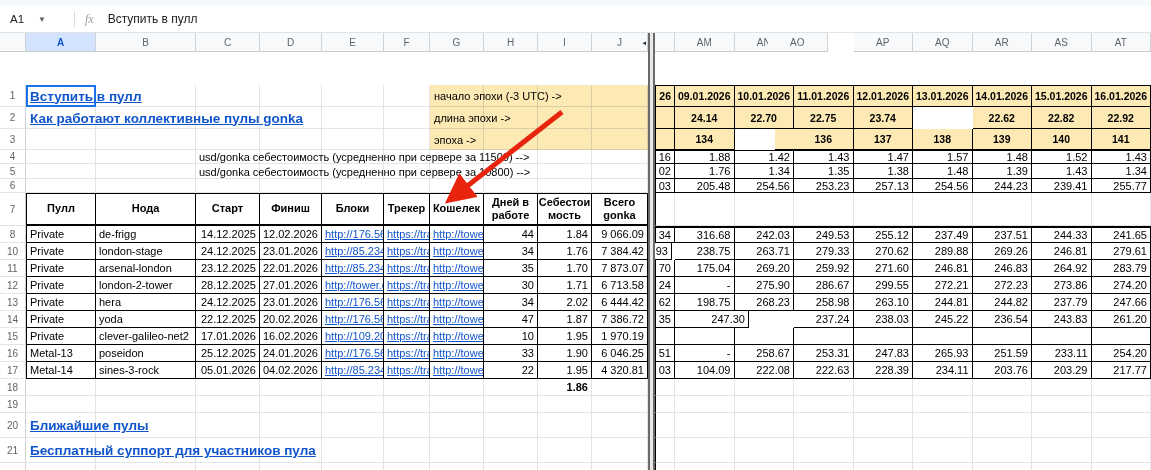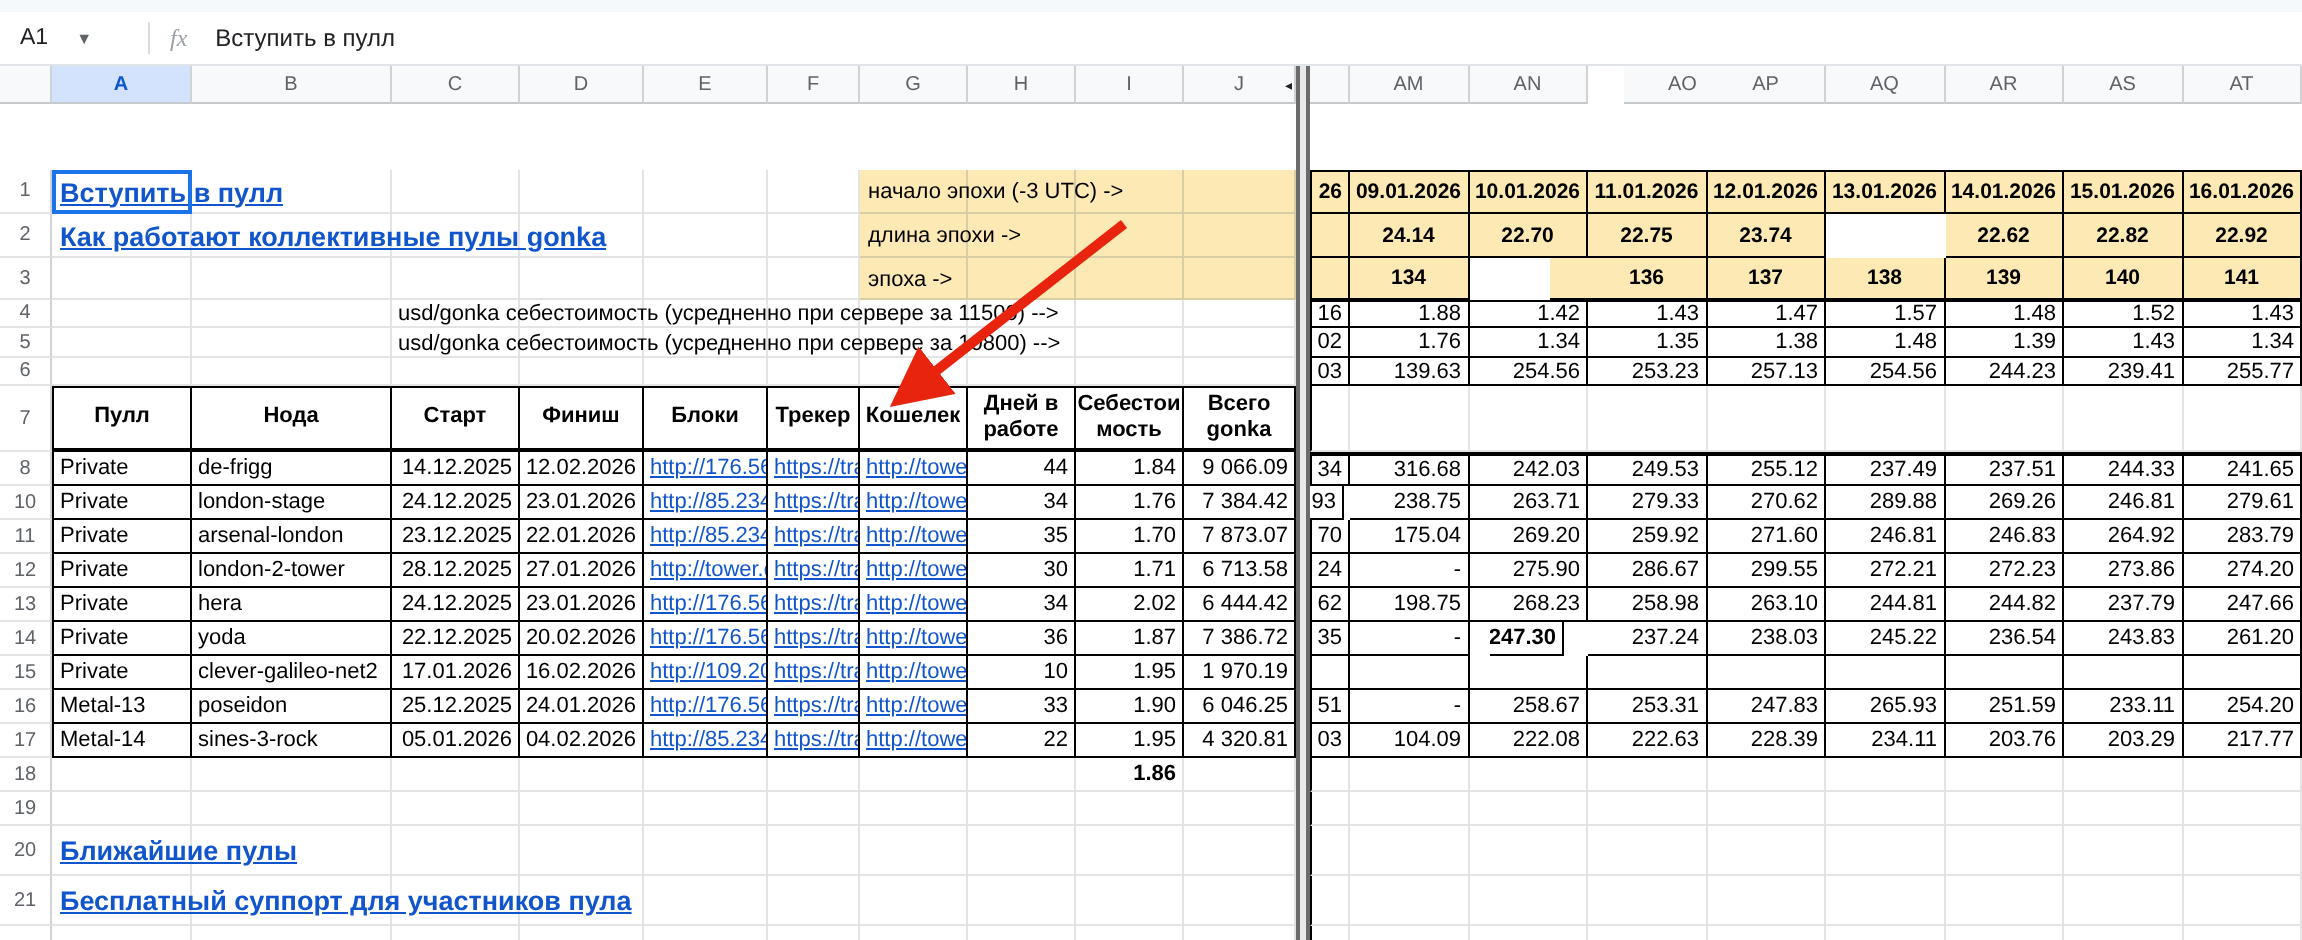--- a/index.html
+++ b/index.html
@@ -83,21 +83,21 @@
       <div class="colhdr" style="left: 260px; top: 0px; width: 62px; height: 19px;">D</div>
       <div class="colhdr" style="left: 322px; top: 0px; width: 62px; height: 19px;">E</div>
       <div class="colhdr" style="left: 384px; top: 0px; width: 46px; height: 19px;">F</div>
       <div class="colhdr" style="left: 430px; top: 0px; width: 54px; height: 19px;">G</div>
       <div class="colhdr" style="left: 484px; top: 0px; width: 54px; height: 19px;">H</div>
       <div class="colhdr" style="left: 538px; top: 0px; width: 54px; height: 19px;">I</div>
       <div class="colhdr" style="left: 592px; top: 0px; width: 56px; height: 19px;">J<span class="hidden-marker">◂</span></div>
       <div class="colhdr" style="left: 655px; top: 0px; width: 20px; height: 19px;"></div>
       <div class="colhdr" style="left: 675px; top: 0px; width: 59.5px; height: 19px;">AM</div>
       <div class="colhdr" style="left: 734.5px; top: 0px; width: 59.5px; height: 19px;">AN</div>
-      <div class="colhdr" style="left: 812px; top: 0px; width: 59.5px; height: 19px;">AO</div>
+      <div class="colhdr" style="left: 768px; top: 0px; width: 59.5px; height: 19px;">AO</div>
       <div class="colhdr" style="left: 853.5px; top: 0px; width: 59.5px; height: 19px;">AP</div>
       <div class="colhdr" style="left: 913px; top: 0px; width: 59.5px; height: 19px;">AQ</div>
       <div class="colhdr" style="left: 972.5px; top: 0px; width: 59.5px; height: 19px;">AR</div>
       <div class="colhdr" style="left: 1032px; top: 0px; width: 59.5px; height: 19px;">AS</div>
       <div class="colhdr" style="left: 1091.5px; top: 0px; width: 59.5px; height: 19px;">AT</div>
       <div class="rowhdr" style="left: 0px; top: 52px; width: 26px; height: 22px;">1</div>
       <div class="rowhdr" style="left: 0px; top: 74px; width: 26px; height: 22px;">2</div>
       <div class="rowhdr" style="left: 0px; top: 96px; width: 26px; height: 21px;">3</div>
       <div class="rowhdr" style="left: 0px; top: 117px; width: 26px; height: 14px;">4</div>
       <div class="rowhdr" style="left: 0px; top: 131px; width: 26px; height: 15px;">5</div>
@@ -216,21 +216,21 @@
       <div class="c plain" style="left: 96px; top: 146px; width: 100px; height: 14px;"></div>
       <div class="c plain" style="left: 196px; top: 146px; width: 64px; height: 14px;"></div>
       <div class="c plain" style="left: 260px; top: 146px; width: 62px; height: 14px;"></div>
       <div class="c plain" style="left: 322px; top: 146px; width: 62px; height: 14px;"></div>
       <div class="c plain" style="left: 384px; top: 146px; width: 46px; height: 14px;"></div>
       <div class="c plain" style="left: 430px; top: 146px; width: 54px; height: 14px;"></div>
       <div class="c plain" style="left: 484px; top: 146px; width: 54px; height: 14px;"></div>
       <div class="c plain" style="left: 538px; top: 146px; width: 54px; height: 14px;"></div>
       <div class="c plain" style="left: 592px; top: 146px; width: 56px; height: 14px;"></div>
       <div class="c tbl ar" style="left: 655px; top: 146px; width: 20px; height: 14px; border-left: 1px solid rgb(0, 0, 0);">03</div>
-      <div class="c tbl ar" style="left: 675px; top: 146px; width: 59.5px; height: 14px;">139.63</div>
+      <div class="c tbl ar" style="left: 675px; top: 146px; width: 59.5px; height: 14px;">205.48</div>
       <div class="c tbl ar" style="left: 734.5px; top: 146px; width: 59.5px; height: 14px;">254.56</div>
       <div class="c tbl ar" style="left: 794px; top: 146px; width: 59.5px; height: 14px;">253.23</div>
       <div class="c tbl ar" style="left: 853.5px; top: 146px; width: 59.5px; height: 14px;">257.13</div>
       <div class="c tbl ar" style="left: 913px; top: 146px; width: 59.5px; height: 14px;">254.56</div>
       <div class="c tbl ar" style="left: 972.5px; top: 146px; width: 59.5px; height: 14px;">244.23</div>
       <div class="c tbl ar" style="left: 1032px; top: 146px; width: 59.5px; height: 14px;">239.41</div>
       <div class="c tbl ar" style="left: 1091.5px; top: 146px; width: 59.5px; height: 14px;">255.77</div>
       <div class="c hdr" style="left: 26px; top: 160px; width: 70px; height: 33px; border-left: 1px solid rgb(0, 0, 0); border-top: 1px solid rgb(0, 0, 0);">Пулл</div>
       <div class="c hdr" style="left: 96px; top: 160px; width: 100px; height: 33px; border-top: 1px solid rgb(0, 0, 0);">Нода</div>
       <div class="c hdr" style="left: 196px; top: 160px; width: 64px; height: 33px; border-top: 1px solid rgb(0, 0, 0);">Старт</div>
@@ -345,26 +345,26 @@
       <div class="c tbl ar" style="left: 972.5px; top: 261px; width: 59.5px; height: 17px;">244.82</div>
       <div class="c tbl ar" style="left: 1032px; top: 261px; width: 59.5px; height: 17px;">237.79</div>
       <div class="c tbl ar" style="left: 1091.5px; top: 261px; width: 59.5px; height: 17px;">247.66</div>
       <div class="c tbl al" style="left: 26px; top: 278px; width: 70px; height: 17px; border-left: 1px solid rgb(0, 0, 0);">Private</div>
       <div class="c tbl al" style="left: 96px; top: 278px; width: 100px; height: 17px;">yoda</div>
       <div class="c tbl ar" style="left: 196px; top: 278px; width: 64px; height: 17px;">22.12.2025</div>
       <div class="c tbl ar" style="left: 260px; top: 278px; width: 62px; height: 17px;">20.02.2026</div>
       <div class="c tbl al lk" style="left: 322px; top: 278px; width: 62px; height: 17px;">http://176.56</div>
       <div class="c tbl al lk" style="left: 384px; top: 278px; width: 46px; height: 17px;">https://tra</div>
       <div class="c tbl al lk" style="left: 430px; top: 278px; width: 54px; height: 17px;">http://towe</div>
-      <div class="c tbl ar" style="left: 484px; top: 278px; width: 54px; height: 17px;">36</div>
+      <div class="c tbl ar" style="left: 484px; top: 278px; width: 54px; height: 17px;">47</div>
       <div class="c tbl ar" style="left: 538px; top: 278px; width: 54px; height: 17px;">1.87</div>
       <div class="c tbl ar" style="left: 592px; top: 278px; width: 56px; height: 17px;">7 386.72</div>
       <div class="c tbl ar" style="left: 655px; top: 278px; width: 20px; height: 17px; border-left: 1px solid rgb(0, 0, 0);">35</div>
       <div class="c tbl ar" style="left: 675px; top: 278px; width: 59.5px; height: 17px;">-</div>
-      <div class="c tbl ar" style="left: 745px; top: 278px; width: 37px; height: 17px; font-weight: bold;">247.30</div>
+      <div class="c tbl ar" style="left: 712px; top: 278px; width: 37px; height: 17px;">247.30</div>
       <div class="c tbl ar" style="left: 794px; top: 278px; width: 59.5px; height: 17px;">237.24</div>
       <div class="c tbl ar" style="left: 853.5px; top: 278px; width: 59.5px; height: 17px;">238.03</div>
       <div class="c tbl ar" style="left: 913px; top: 278px; width: 59.5px; height: 17px;">245.22</div>
       <div class="c tbl ar" style="left: 972.5px; top: 278px; width: 59.5px; height: 17px;">236.54</div>
       <div class="c tbl ar" style="left: 1032px; top: 278px; width: 59.5px; height: 17px;">243.83</div>
       <div class="c tbl ar" style="left: 1091.5px; top: 278px; width: 59.5px; height: 17px;">261.20</div>
       <div class="c tbl al" style="left: 26px; top: 295px; width: 70px; height: 17px; border-left: 1px solid rgb(0, 0, 0);">Private</div>
       <div class="c tbl al" style="left: 96px; top: 295px; width: 100px; height: 17px;">clever-galileo-net2</div>
       <div class="c tbl ar" style="left: 196px; top: 295px; width: 64px; height: 17px;">17.01.2026</div>
       <div class="c tbl ar" style="left: 260px; top: 295px; width: 62px; height: 17px;">16.02.2026</div>

